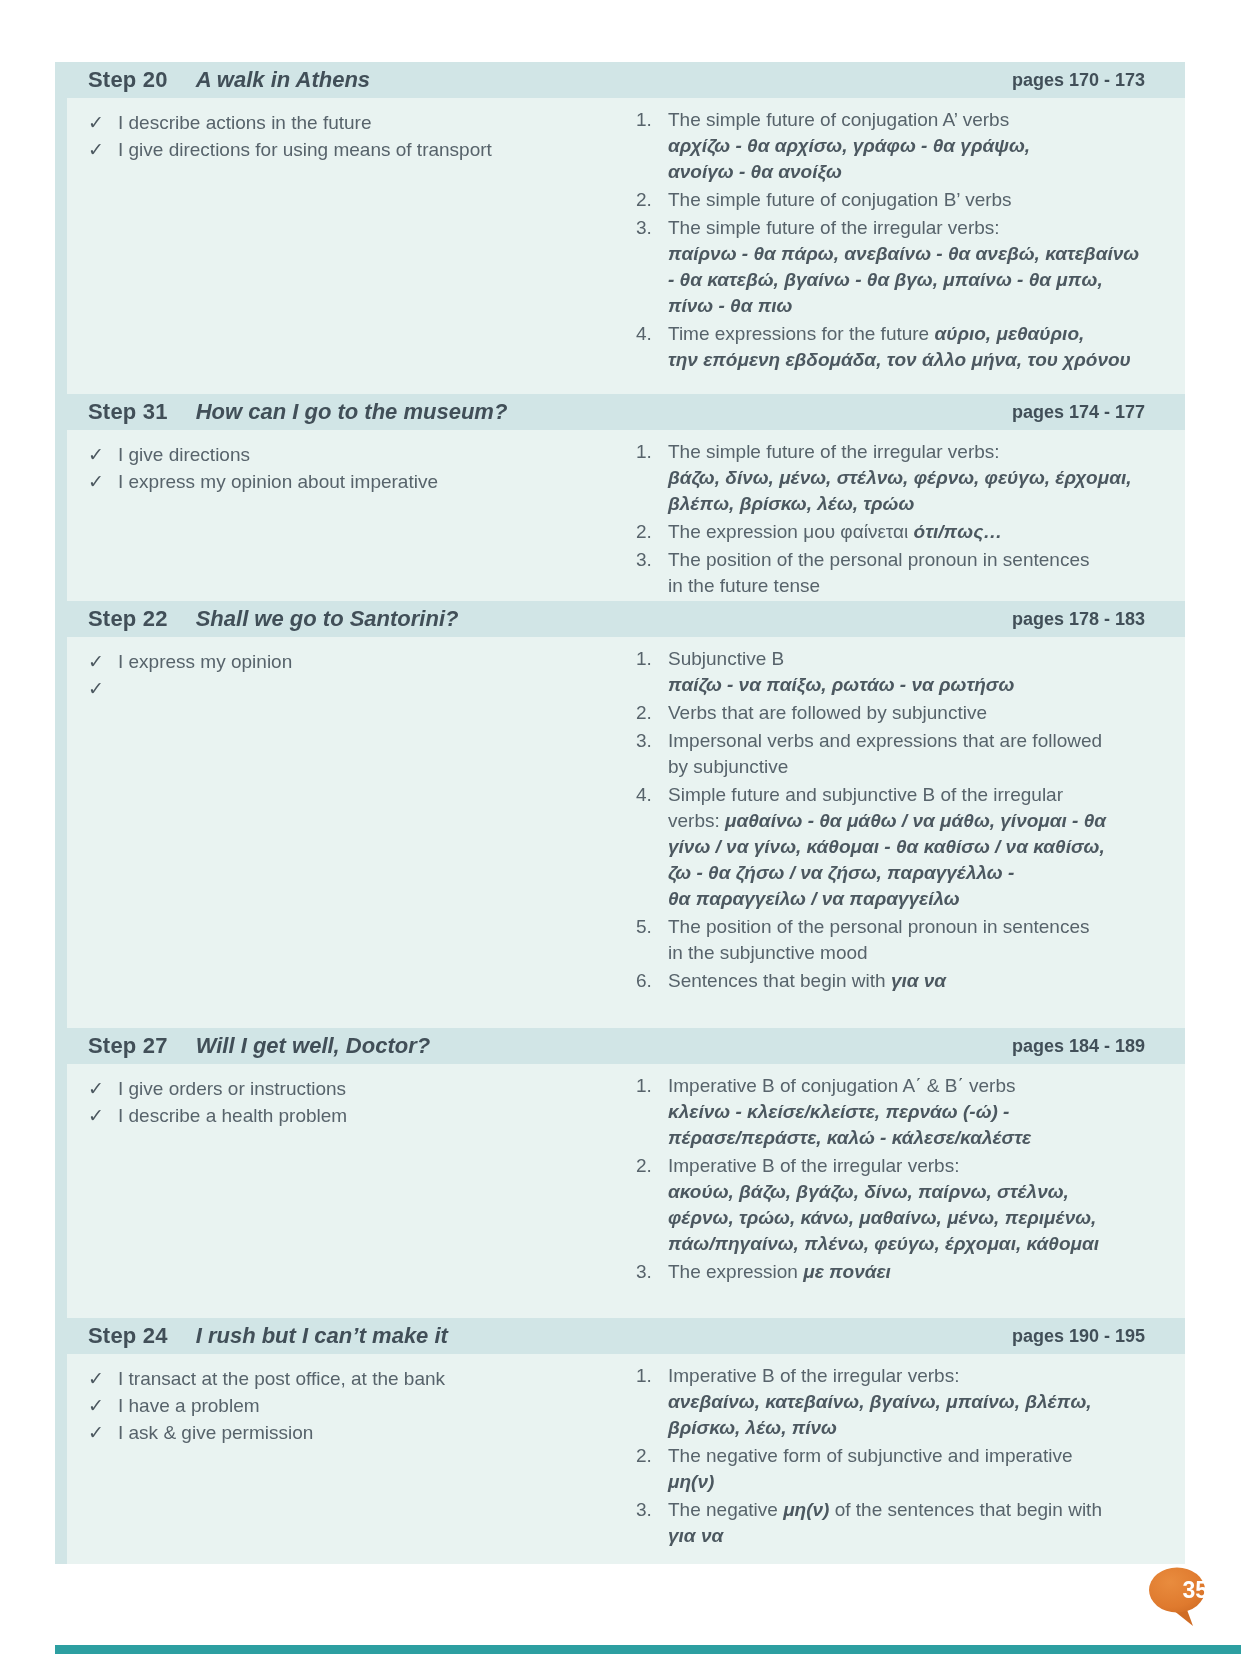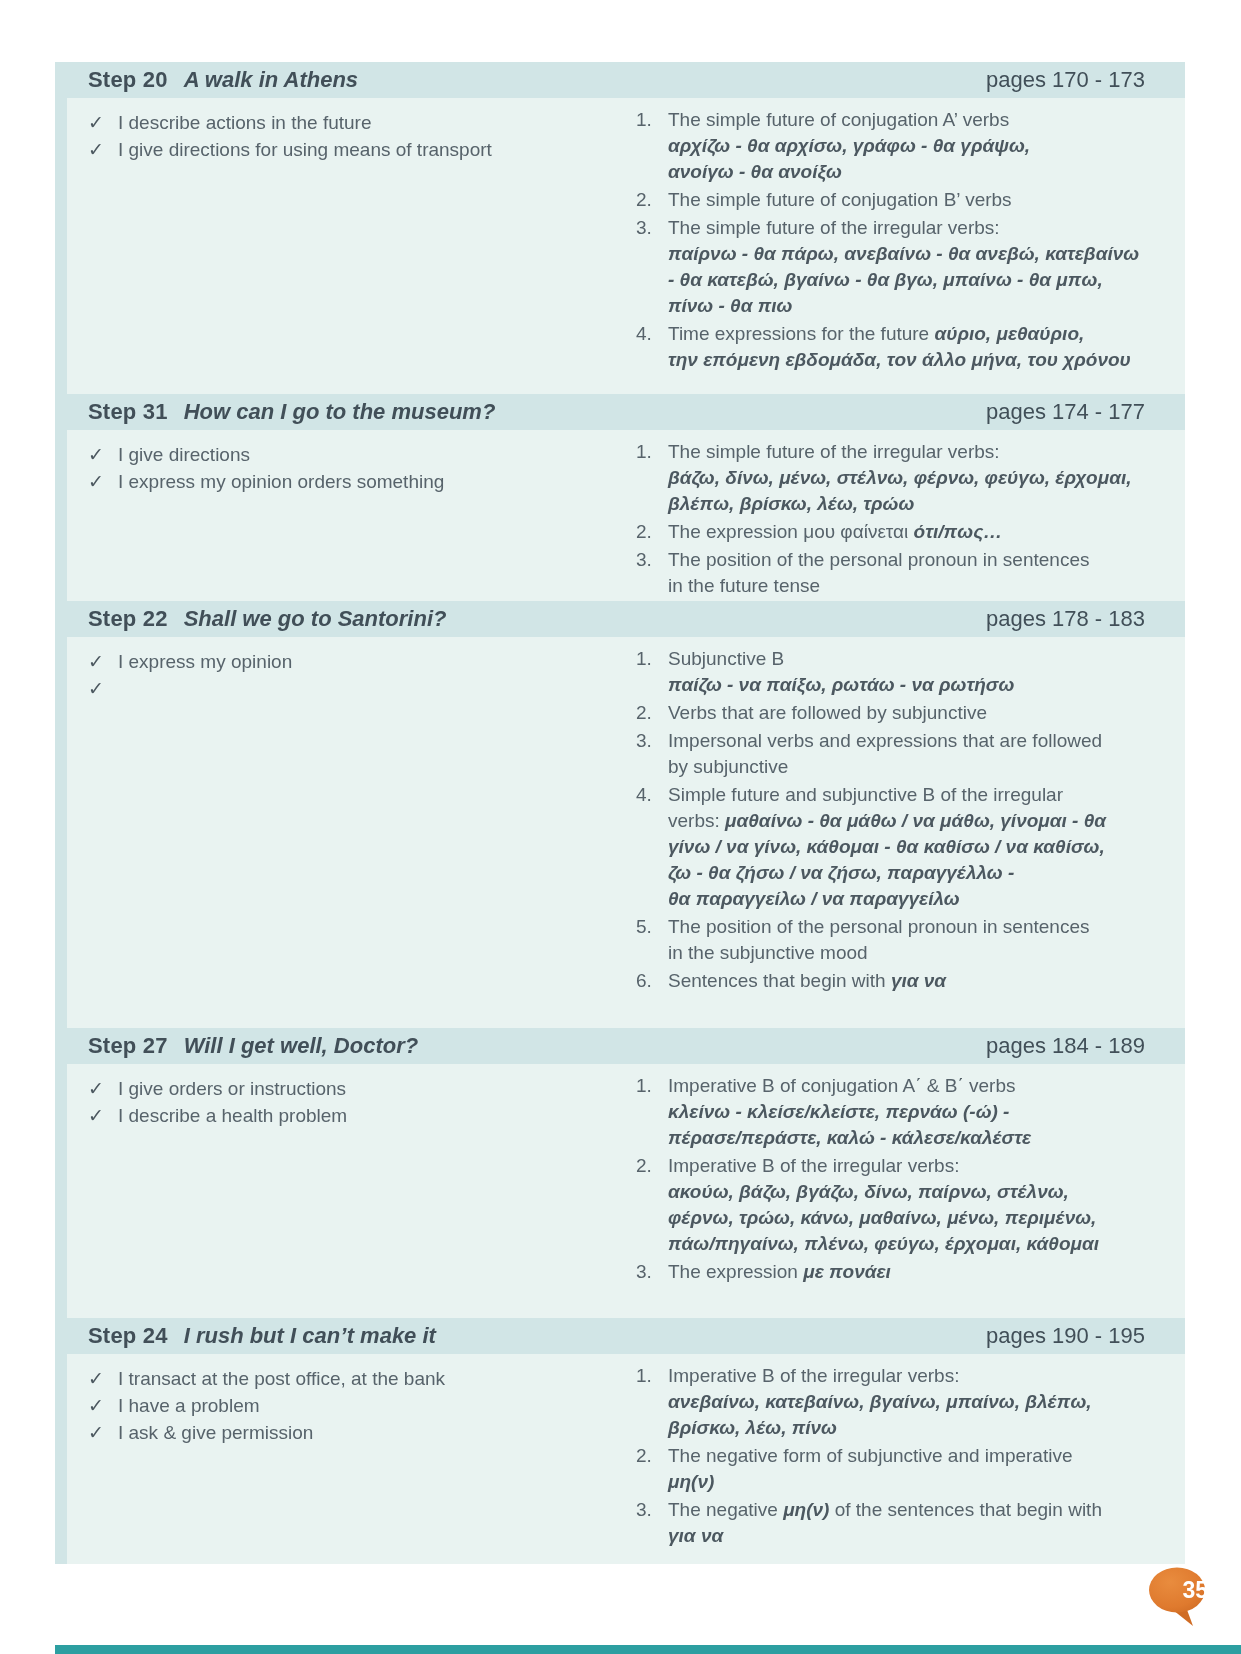--- a/index.html
+++ b/index.html
@@ -23,22 +23,22 @@
     content:"";position:absolute;left:0;top:0;bottom:0;width:12px;
     background:var(--hdr-bg);
   }
   section.section{display:block;}
   .hdr{
     height:36px;background:var(--hdr-bg);
     display:flex;align-items:center;
     padding:0 40px 0 33px;box-sizing:border-box;
   }
   .step{font-weight:bold;font-size:22px;color:var(--ink-strong);letter-spacing:.2px;}
-  .title{font-weight:bold;font-style:italic;font-size:22px;color:var(--ink-strong);margin-left:16px;}
-  .pages{margin-left:auto;font-weight:normal;font-size:22px;color:var(--ink-strong);}
+  .title{font-weight:bold;font-style:italic;font-size:22px;color:var(--ink-strong);margin-left:28px;}
+  .pages{margin-left:auto;font-weight:bold;font-size:18px;color:var(--ink-strong);}
   .body{
     background:var(--body-bg);
     display:flex;align-items:flex-start;
     padding:9px 30px 0 33px;box-sizing:border-box;
   }
   .goals{flex:0 0 548px;padding-top:3px;}
   .goal{display:flex;margin:0 0 1px 0;}
   .chk{
     flex:0 0 30px;font-size:19px;line-height:26px;color:var(--ink-greek);
   }
@@ -112,21 +112,21 @@
           <span class="pages">pages 174 - 177</span>
         </div>
         <div class="body" style="min-height: 165px;">
           <div class="goals">
             <div class="goal">
               <span class="chk">✓</span>
               <span class="gtext">I give directions</span>
             </div>
             <div class="goal">
               <span class="chk">✓</span>
-              <span class="gtext">I express my opinion orders something</span>
+              <span class="gtext">I express my opinion about imperative</span>
             </div>
           </div>
           <div class="topics">
             <div class="topic">
               <span class="tnum">1.</span>
               <div class="ttext"><span class="seg-en">The simple future of the irregular verbs:</span><br><span class="seg-gr">βάζω, δίνω, μένω, στέλνω, φέρνω, φεύγω, έρχομαι,</span><br><span class="seg-gr">βλέπω, βρίσκω, λέω, τρώω</span></div>
             </div>
             <div class="topic">
               <span class="tnum">2.</span>
               <div class="ttext"><span class="seg-en">The expression μου φαίνεται </span><span class="seg-gr">ότι/πως…</span></div>

